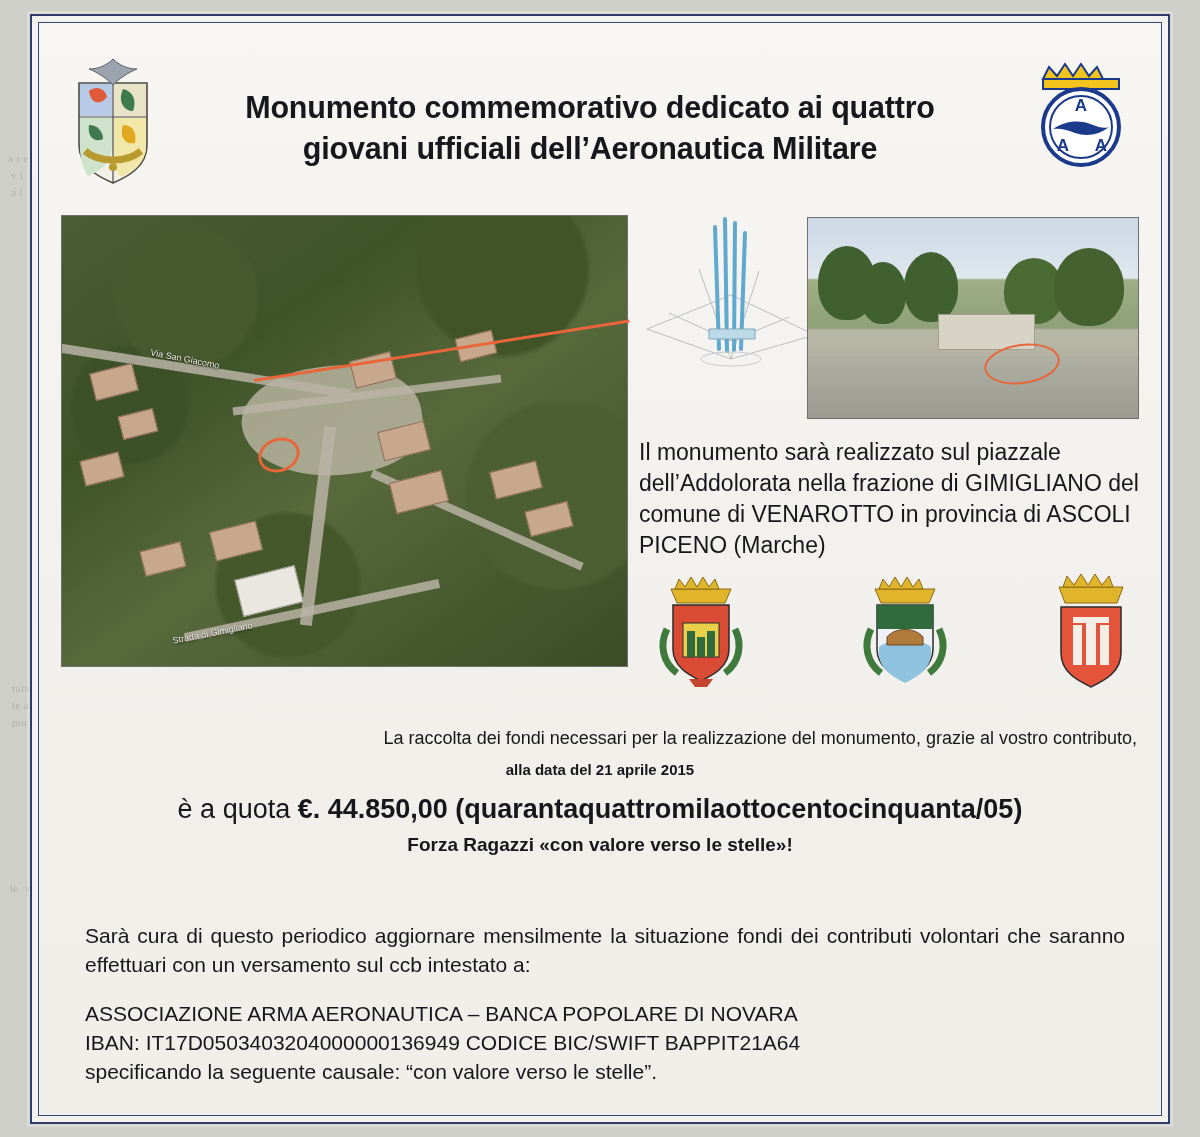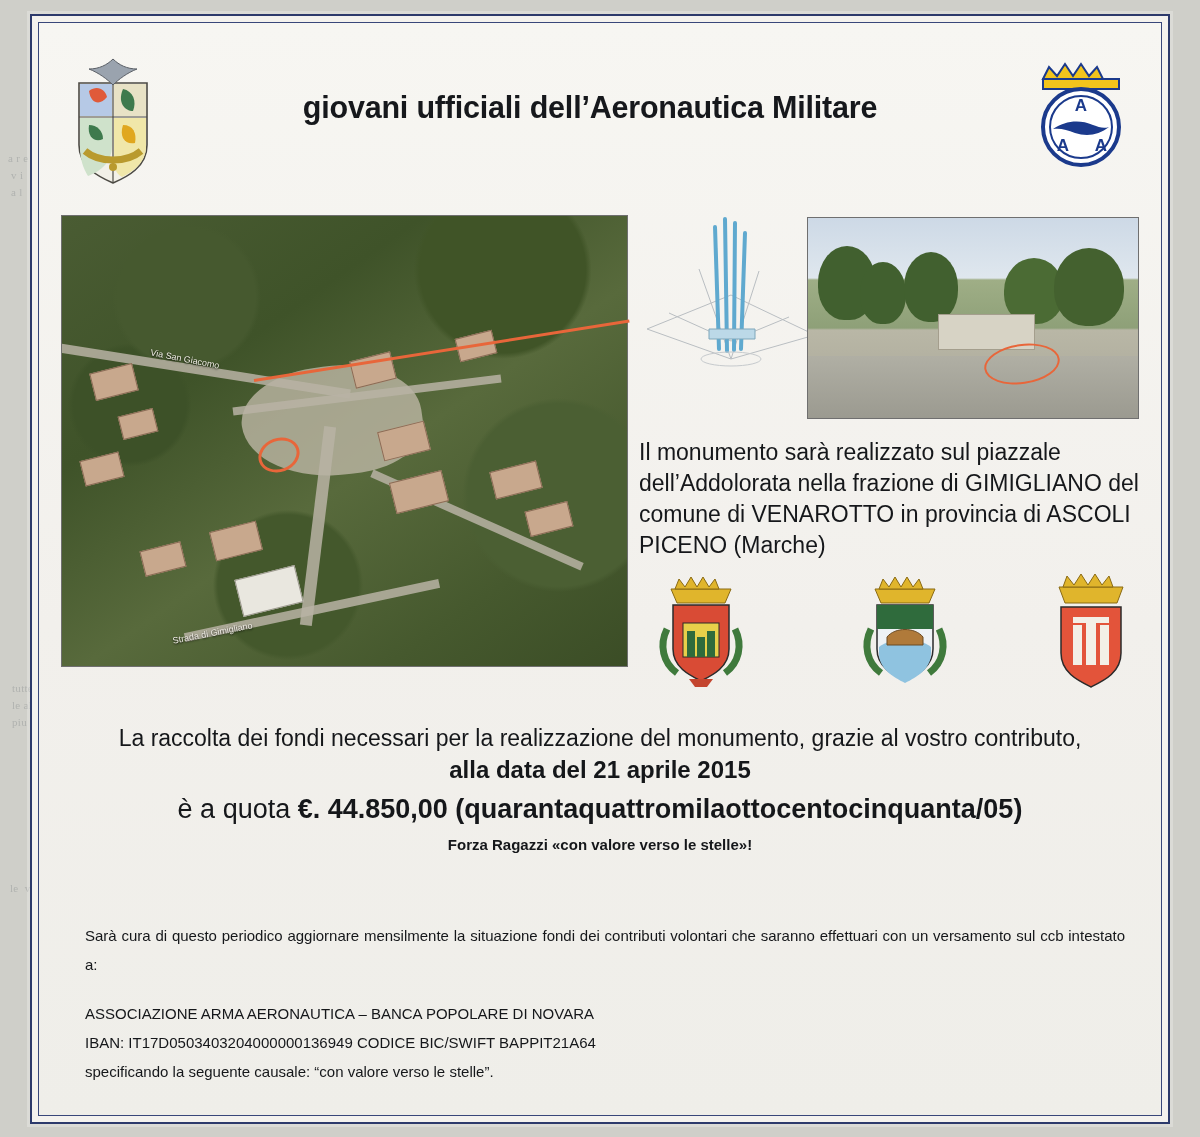--- a/index.html
+++ b/index.html
@@ -204,31 +204,31 @@
   .c-2 { left: 218px; }
   .c-3 { left: 404px; }
 
   
   .funds {
     position: absolute;
     left: 24px; right: 24px; top: 700px;
     text-align: center;
     color: #15171a;
   }
-  .funds .l1 { font-size: 23px; line-height: 30px; }
-  .funds .l2 { font-size: 24px; font-weight: bold; line-height: 34px; }
+  .funds .l1 { font-size: 18px; line-height: 30px; text-align: right; }
+  .funds .l2 { font-size: 15px; font-weight: bold; line-height: 34px; }
   .funds .l3 { font-size: 27px; line-height: 40px; margin-top: 2px; }
   .funds .l3 b { font-weight: bold; }
-  .funds .l4 { font-size: 15px; font-weight: bold; line-height: 32px; }
+  .funds .l4 { font-size: 19px; font-weight: bold; line-height: 32px; }
 
   
   .footer {
     position: absolute;
     left: 46px; right: 36px; top: 898px;
-    font-size: 15px;
+    font-size: 21px;
     line-height: 29px;
     color: #15171a;
     font-family: "Liberation Sans", sans-serif;
   }
   .footer .p1 { text-align: justify; }
   .footer .p2, .footer .p3, .footer .p4 { white-space: nowrap; }
   .footer .p2 { margin-top: 20px; }
 </style>
 </head>
 <body>
@@ -265,20 +265,21 @@
           <path d="M54 34 c10 2 14 12 10 22 -8 0 -16 -8 -10 -22 z" fill="#3e7a4d"></path>
           <path d="M20 70 c8 0 14 6 14 14 -8 4 -16 -2 -14 -14 z" fill="#3e7a4d"></path>
           <path d="M54 70 c10 0 14 8 12 18 -10 2 -16 -6 -12 -18 z" fill="#e0a71f"></path>
           <path d="M44 4 c6 6 14 10 24 10 -10 4 -18 10 -24 16 -6 -6 -14 -12 -24 -16 10 0 18 -4 24 -10 z" fill="#9aa3ae" stroke="#5a5f66" stroke-width="1"></path>
           <path d="M16 96 c14 12 42 12 56 0" fill="none" stroke="#b99a2e" stroke-width="7"></path>
           <circle cx="44" cy="112" r="4" fill="#b99a2e"></circle>
         </svg>
       </div>
 
       <div class="title">
+        <div>Monumento commemorativo dedicato ai quattro</div>
         <div>giovani ufficiali dell’Aeronautica Militare</div>
       </div>
 
       <div class="crest-right">
         <svg viewBox="0 0 112 112" width="112" height="112">
           <path d="M18 20 l6 -12 8 9 8 -12 8 12 8 -12 8 12 8 -9 6 12 z" fill="#f2c41c" stroke="#1b3a8c" stroke-width="2"></path>
           <rect x="18" y="20" width="76" height="10" fill="#f2c41c" stroke="#1b3a8c" stroke-width="2"></rect>
           <circle cx="56" cy="68" r="38" fill="#ffffff" stroke="#1b3a8c" stroke-width="4"></circle>
           <circle cx="56" cy="68" r="31" fill="#ffffff" stroke="#1b3a8c" stroke-width="2"></circle>
           <text x="56" y="52" font-size="17" font-family="Liberation Sans, sans-serif" font-weight="bold" fill="#1b3a8c" text-anchor="middle">A</text>

